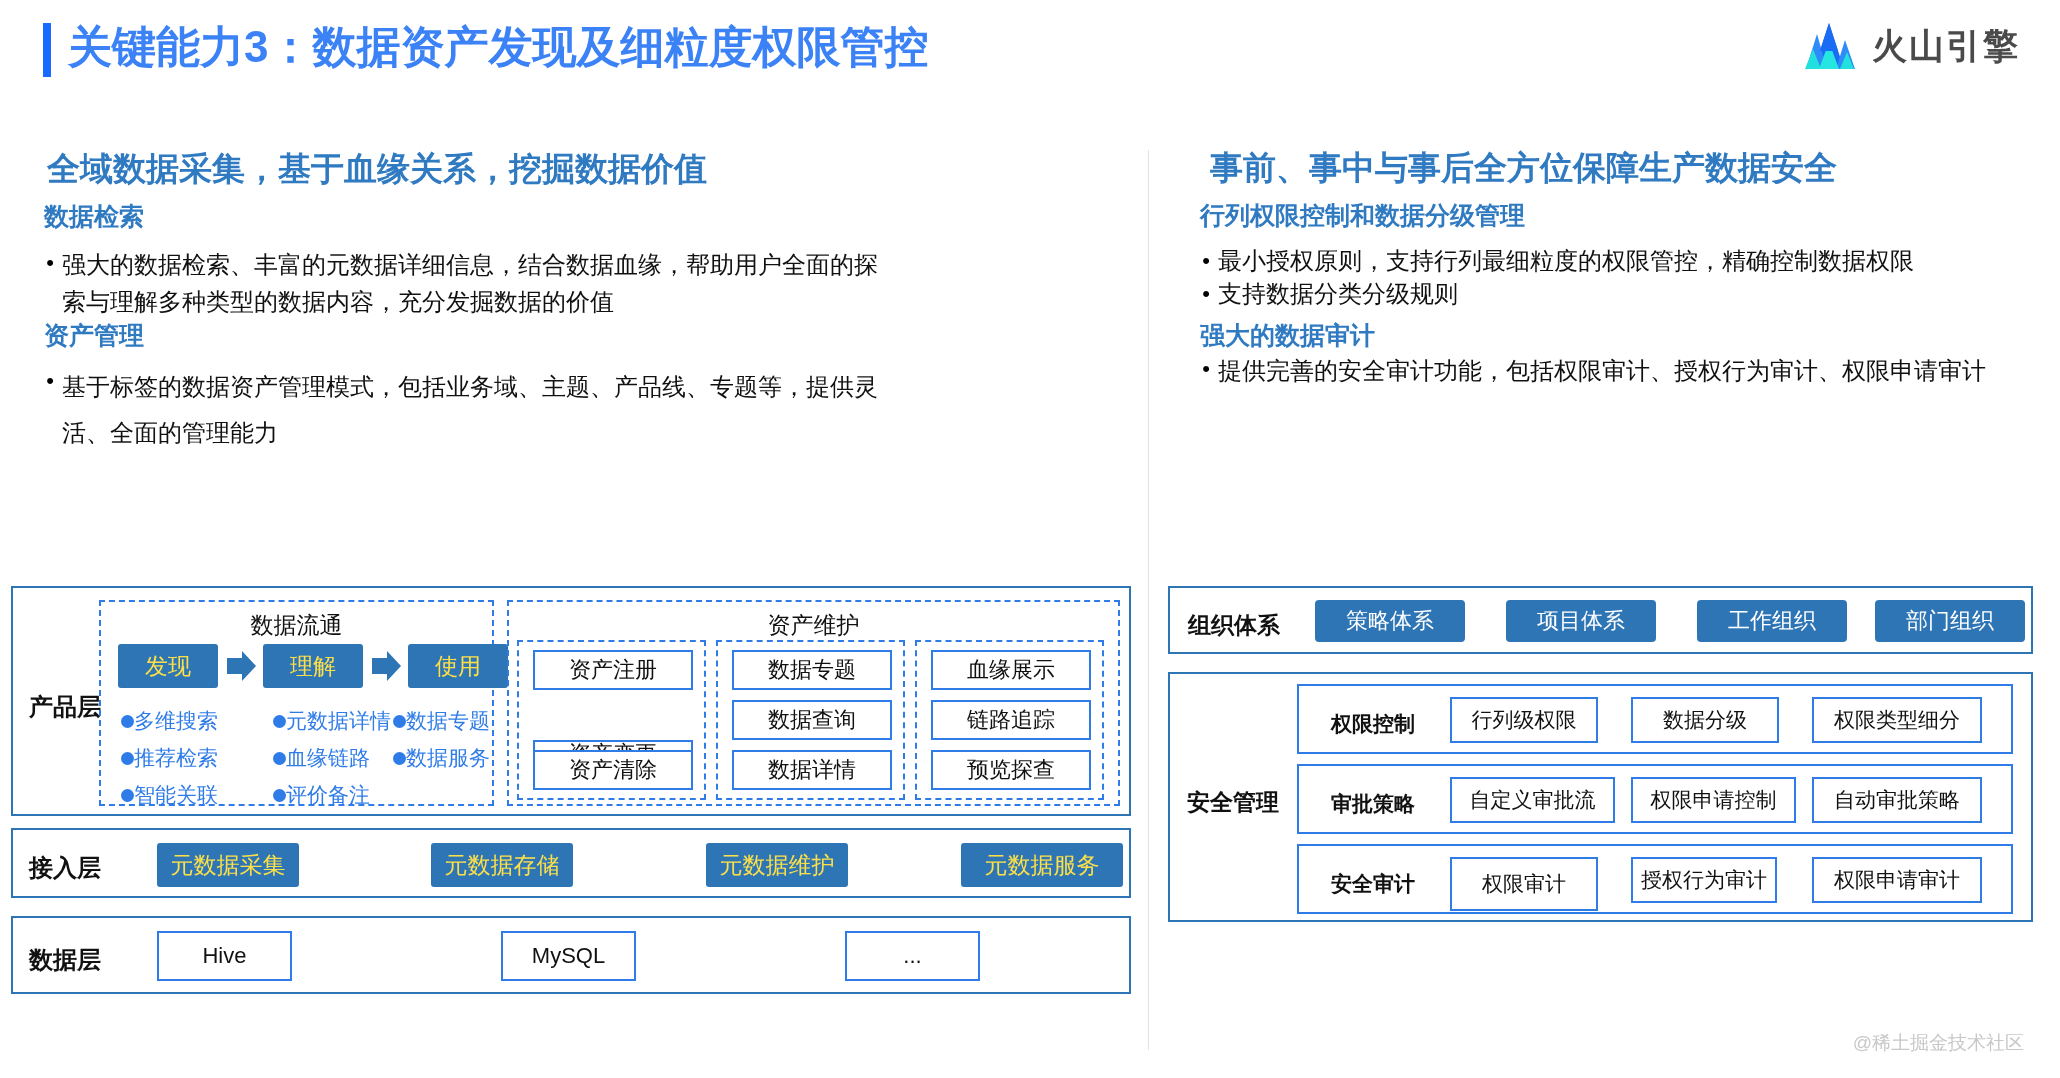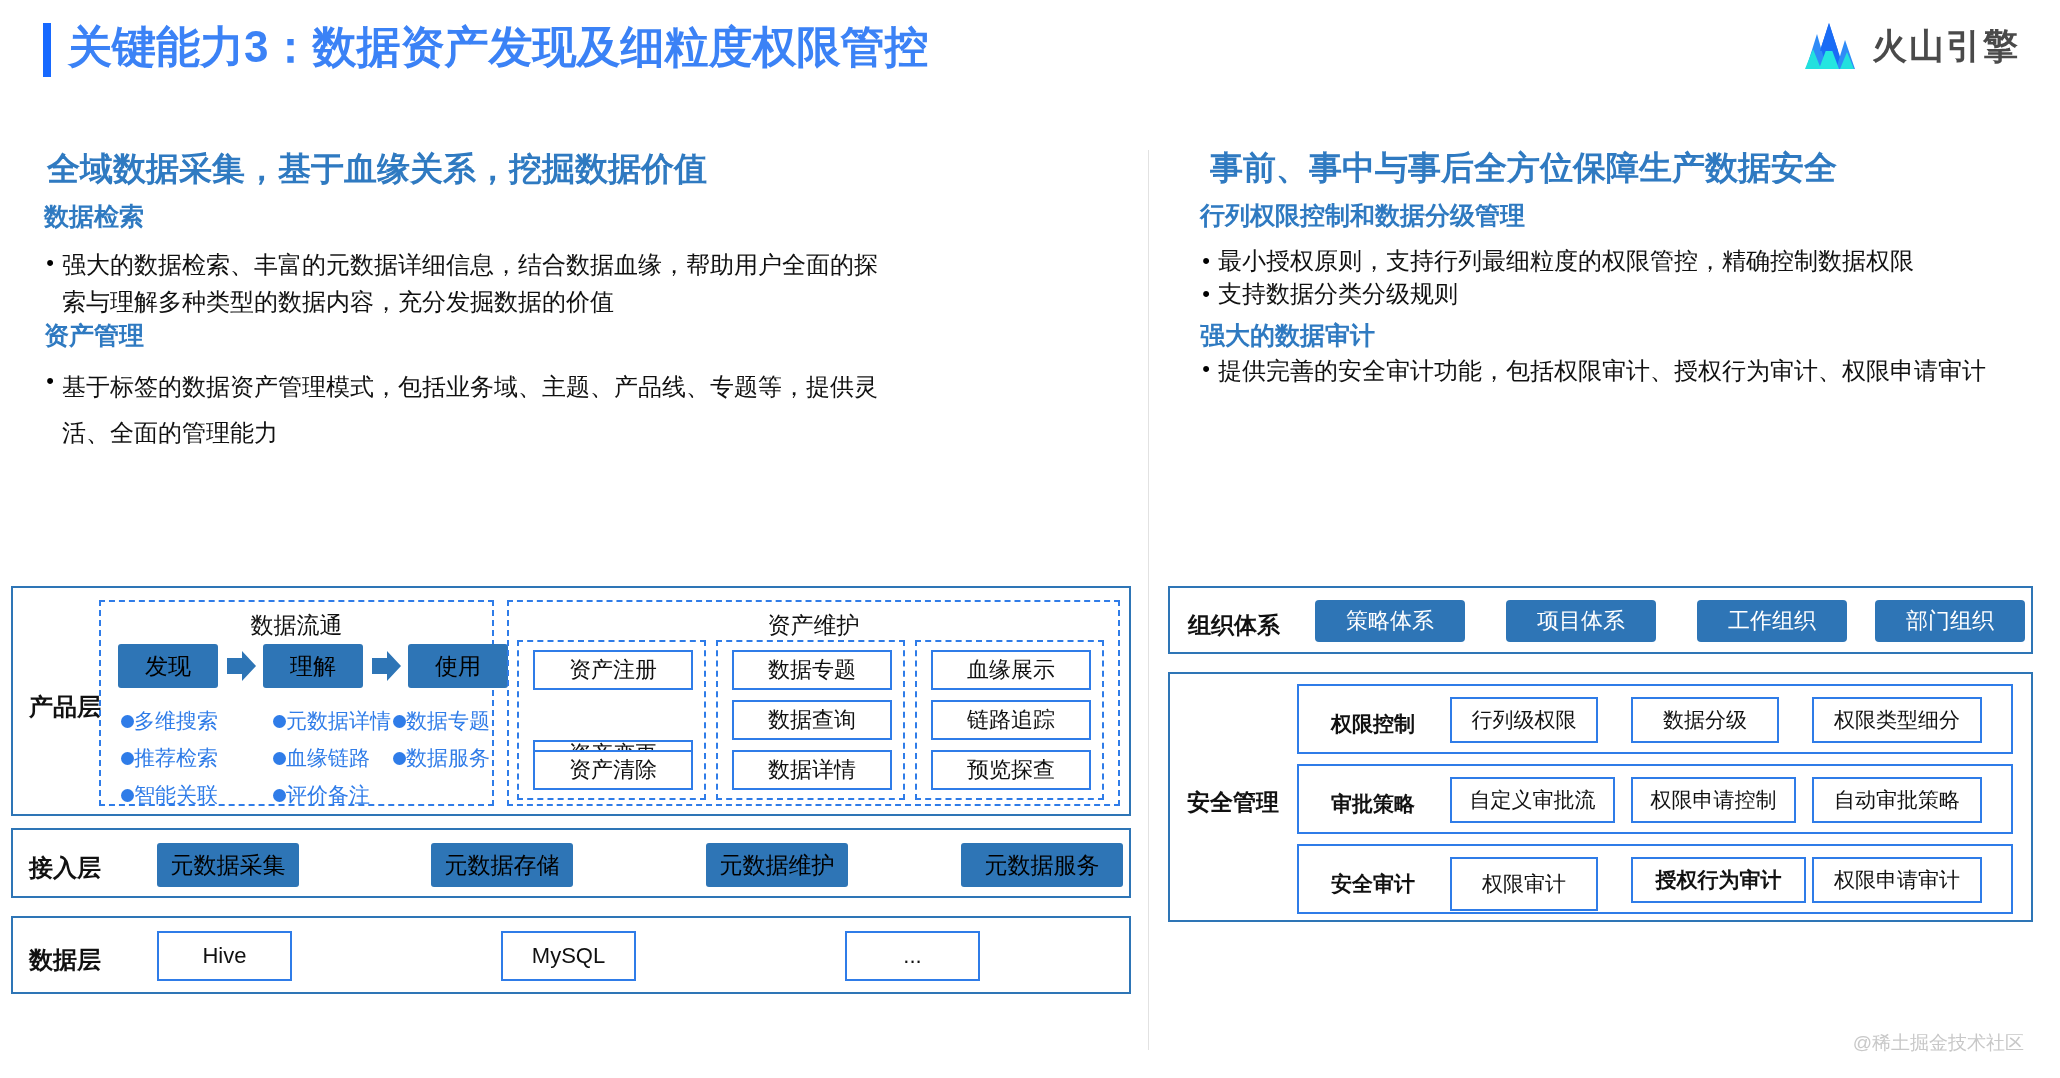--- a/index.html
+++ b/index.html
@@ -49,21 +49,21 @@
   .r-b1 .btext{line-height:33px;}
   .r-h2b{position:absolute;left:50px;top:215px;}
   .r-b2{position:absolute;left:44px;top:248px;width:830px;}
   .panel{border:2px solid #2e75b6;background:#fff;box-sizing:border-box;position:absolute;}
 
   .layer-label{font-size:24px;font-weight:bold;color:#111;position:absolute;white-space:nowrap;}
 
   .dash{border:2.5px dashed #2f7ce8;box-sizing:border-box;position:absolute;background:transparent;}
   .dash-title{font-size:23px;color:#111;text-align:center;position:absolute;width:100%;white-space:nowrap;}
 
-  .bluebtn{background:#2e75b6;color:#000000;font-size:23px;display:flex;align-items:center;
+  .bluebtn{background:#2e75b6;color:#fde047;font-size:23px;display:flex;align-items:center;
      justify-content:center;border-radius:3px;position:absolute;box-sizing:border-box;}
   .arrow{position:absolute;}
 
   .lk{position:absolute;display:flex;align-items:center;gap:0;font-size:21px;color:#2f7ce8;white-space:nowrap;}
   .lk .dot{width:13px;height:13px;border-radius:50%;background:#2f7ce8;flex:none;}
 
   .obox{border:2px solid #2f7ce8;background:#fff;box-sizing:border-box;position:absolute;
      display:flex;align-items:center;justify-content:center;font-size:22px;color:#111;}
   .rbtn{background:#2e75b6;color:#fff;font-size:22px;display:flex;align-items:center;
      justify-content:center;border-radius:4px;position:absolute;box-sizing:border-box;}
@@ -248,20 +248,20 @@
     <div class="rbox" style="left:127px;top:90px;width:716px;height:70px;display:block;">
       <div class="rowlabel" style="left:32px;top:24px;">审批策略</div>
       <div class="rbox" style="left:151px;top:11px;width:165px;height:46px;">自定义审批流</div>
       <div class="rbox" style="left:332px;top:11px;width:165px;height:46px;">权限申请控制</div>
       <div class="rbox" style="left:513px;top:11px;width:170px;height:46px;">自动审批策略</div>
     </div>
 
     <div class="rbox" style="left:127px;top:170px;width:716px;height:70px;display:block;">
       <div class="rowlabel" style="left:32px;top:24px;">安全审计</div>
       <div class="rbox" style="left:151px;top:11px;width:148px;height:54px;">权限审计</div>
-      <div class="rbox" style="left:332px;top:11px;width:175px;height:46px;font-weight:bold;">授权行为审计</div>
+      <div class="rbox" style="left:332px;top:11px;width:146px;height:46px;">授权行为审计</div>
       <div class="rbox" style="left:513px;top:11px;width:170px;height:46px;">权限申请审计</div>
     </div>
   </div>
 
 </div>
 
 <div class="watermark">@稀土掘金技术社区</div>
 
 </body></html>

